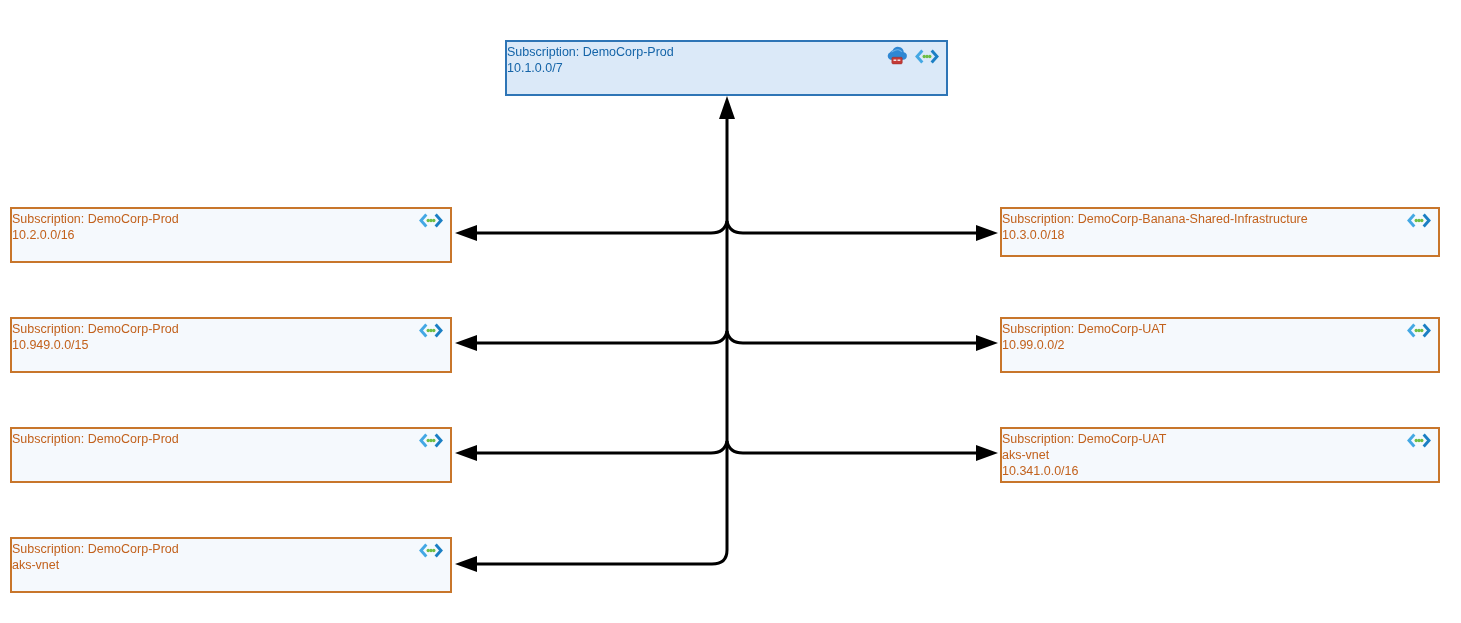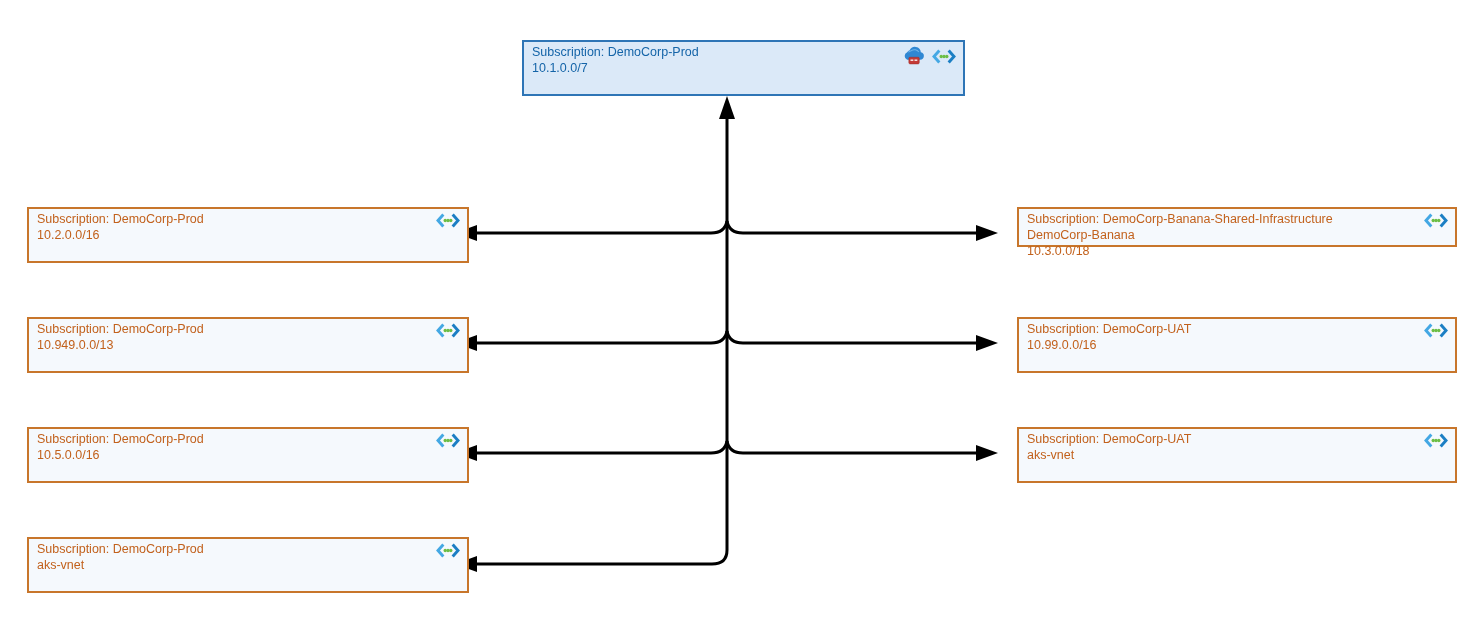--- a/index.html
+++ b/index.html
@@ -7,24 +7,23 @@
     width:1461px;height:623px;position:relative;overflow:hidden;
     background:var(--canvas-bg,#ffffff);
     font-family:"Liberation Sans", sans-serif;
   }
   #diagram{position:absolute;inset:0;}
   #connectors{position:absolute;left:0;top:0;}
   #connectors path{stroke:var(--connector,#000);stroke-width:3;fill:none;}
   #connectors polygon{fill:var(--connector,#000);stroke:none;}
   .vnet-box{
     position:absolute;box-sizing:border-box;
-    border:2px solid;padding:2px 8px;
+    border:2px solid;padding:2px 0;
     font-size:12.5px;line-height:16px;white-space:nowrap;
     cursor:default;
-    margin-left:17px;
   }
   .vnet-box.hub{
     border-color:var(--hub-border,#2E75B6);
     background:var(--hub-fill,#DBE9F8);
     color:var(--hub-text,#1464A8);
   }
   .vnet-box.spoke{
     border-color:var(--spoke-border,#C8762B);
     background:var(--spoke-fill,#F5F9FD);
     color:var(--spoke-text,#C2611C);
@@ -99,37 +98,36 @@
         <circle cx="13.8" cy="11" r="2.5" fill="#6CBE45"></circle>
             <circle cx="18" cy="11" r="2.5" fill="#6CBE45"></circle>
             <circle cx="22.2" cy="11" r="2.5" fill="#6CBE45"></circle>
       </svg>
     </span>
       </span>
   </div>
 
   <div class="vnet-box spoke" style="left:10px;top:317px;width:442px;height:56px">
     <div class="box-line">Subscription: DemoCorp-Prod</div>
-    <div class="box-line">10.949.0.0/13</div>
+    <div class="box-line">10.949.0.0/15</div>
     <span class="box-icons">
         <span>
       <svg width="24" height="15" viewBox="0 0 36 22">
         <path d="M11 2 L3 11 L11 20" fill="none" stroke="#44A8E4" stroke-width="4.4"></path>
         <path d="M25 2 L33 11 L25 20" fill="none" stroke="#1B7FC4" stroke-width="4.4"></path>
         <circle cx="13.8" cy="11" r="2.5" fill="#6CBE45"></circle>
             <circle cx="18" cy="11" r="2.5" fill="#6CBE45"></circle>
             <circle cx="22.2" cy="11" r="2.5" fill="#6CBE45"></circle>
       </svg>
     </span>
       </span>
   </div>
 
   <div class="vnet-box spoke" style="left:10px;top:427px;width:442px;height:56px">
     <div class="box-line">Subscription: DemoCorp-Prod</div>
-    <div class="box-line">10.5.0.0/16</div>
     <span class="box-icons">
         <span>
       <svg width="24" height="15" viewBox="0 0 36 22">
         <path d="M11 2 L3 11 L11 20" fill="none" stroke="#44A8E4" stroke-width="4.4"></path>
         <path d="M25 2 L33 11 L25 20" fill="none" stroke="#1B7FC4" stroke-width="4.4"></path>
         <circle cx="13.8" cy="11" r="2.5" fill="#6CBE45"></circle>
             <circle cx="18" cy="11" r="2.5" fill="#6CBE45"></circle>
             <circle cx="22.2" cy="11" r="2.5" fill="#6CBE45"></circle>
       </svg>
     </span>
@@ -145,56 +143,56 @@
         <path d="M11 2 L3 11 L11 20" fill="none" stroke="#44A8E4" stroke-width="4.4"></path>
         <path d="M25 2 L33 11 L25 20" fill="none" stroke="#1B7FC4" stroke-width="4.4"></path>
         <circle cx="13.8" cy="11" r="2.5" fill="#6CBE45"></circle>
             <circle cx="18" cy="11" r="2.5" fill="#6CBE45"></circle>
             <circle cx="22.2" cy="11" r="2.5" fill="#6CBE45"></circle>
       </svg>
     </span>
       </span>
   </div>
 
-  <div class="vnet-box spoke" style="left:1000px;top:207px;width:440px;height:40px">
+  <div class="vnet-box spoke" style="left:1000px;top:207px;width:440px;height:50px">
     <div class="box-line">Subscription: DemoCorp-Banana-Shared-Infrastructure</div>
-    <div class="box-line">DemoCorp-Banana</div>
     <div class="box-line">10.3.0.0/18</div>
     <span class="box-icons">
         <span>
       <svg width="24" height="15" viewBox="0 0 36 22">
         <path d="M11 2 L3 11 L11 20" fill="none" stroke="#44A8E4" stroke-width="4.4"></path>
         <path d="M25 2 L33 11 L25 20" fill="none" stroke="#1B7FC4" stroke-width="4.4"></path>
         <circle cx="13.8" cy="11" r="2.5" fill="#6CBE45"></circle>
             <circle cx="18" cy="11" r="2.5" fill="#6CBE45"></circle>
             <circle cx="22.2" cy="11" r="2.5" fill="#6CBE45"></circle>
       </svg>
     </span>
       </span>
   </div>
 
   <div class="vnet-box spoke" style="left:1000px;top:317px;width:440px;height:56px">
     <div class="box-line">Subscription: DemoCorp-UAT</div>
-    <div class="box-line">10.99.0.0/16</div>
+    <div class="box-line">10.99.0.0/2</div>
     <span class="box-icons">
         <span>
       <svg width="24" height="15" viewBox="0 0 36 22">
         <path d="M11 2 L3 11 L11 20" fill="none" stroke="#44A8E4" stroke-width="4.4"></path>
         <path d="M25 2 L33 11 L25 20" fill="none" stroke="#1B7FC4" stroke-width="4.4"></path>
         <circle cx="13.8" cy="11" r="2.5" fill="#6CBE45"></circle>
             <circle cx="18" cy="11" r="2.5" fill="#6CBE45"></circle>
             <circle cx="22.2" cy="11" r="2.5" fill="#6CBE45"></circle>
       </svg>
     </span>
       </span>
   </div>
 
   <div class="vnet-box spoke" style="left:1000px;top:427px;width:440px;height:56px">
     <div class="box-line">Subscription: DemoCorp-UAT</div>
     <div class="box-line">aks-vnet</div>
+    <div class="box-line">10.341.0.0/16</div>
     <span class="box-icons">
         <span>
       <svg width="24" height="15" viewBox="0 0 36 22">
         <path d="M11 2 L3 11 L11 20" fill="none" stroke="#44A8E4" stroke-width="4.4"></path>
         <path d="M25 2 L33 11 L25 20" fill="none" stroke="#1B7FC4" stroke-width="4.4"></path>
         <circle cx="13.8" cy="11" r="2.5" fill="#6CBE45"></circle>
             <circle cx="18" cy="11" r="2.5" fill="#6CBE45"></circle>
             <circle cx="22.2" cy="11" r="2.5" fill="#6CBE45"></circle>
       </svg>
     </span>

